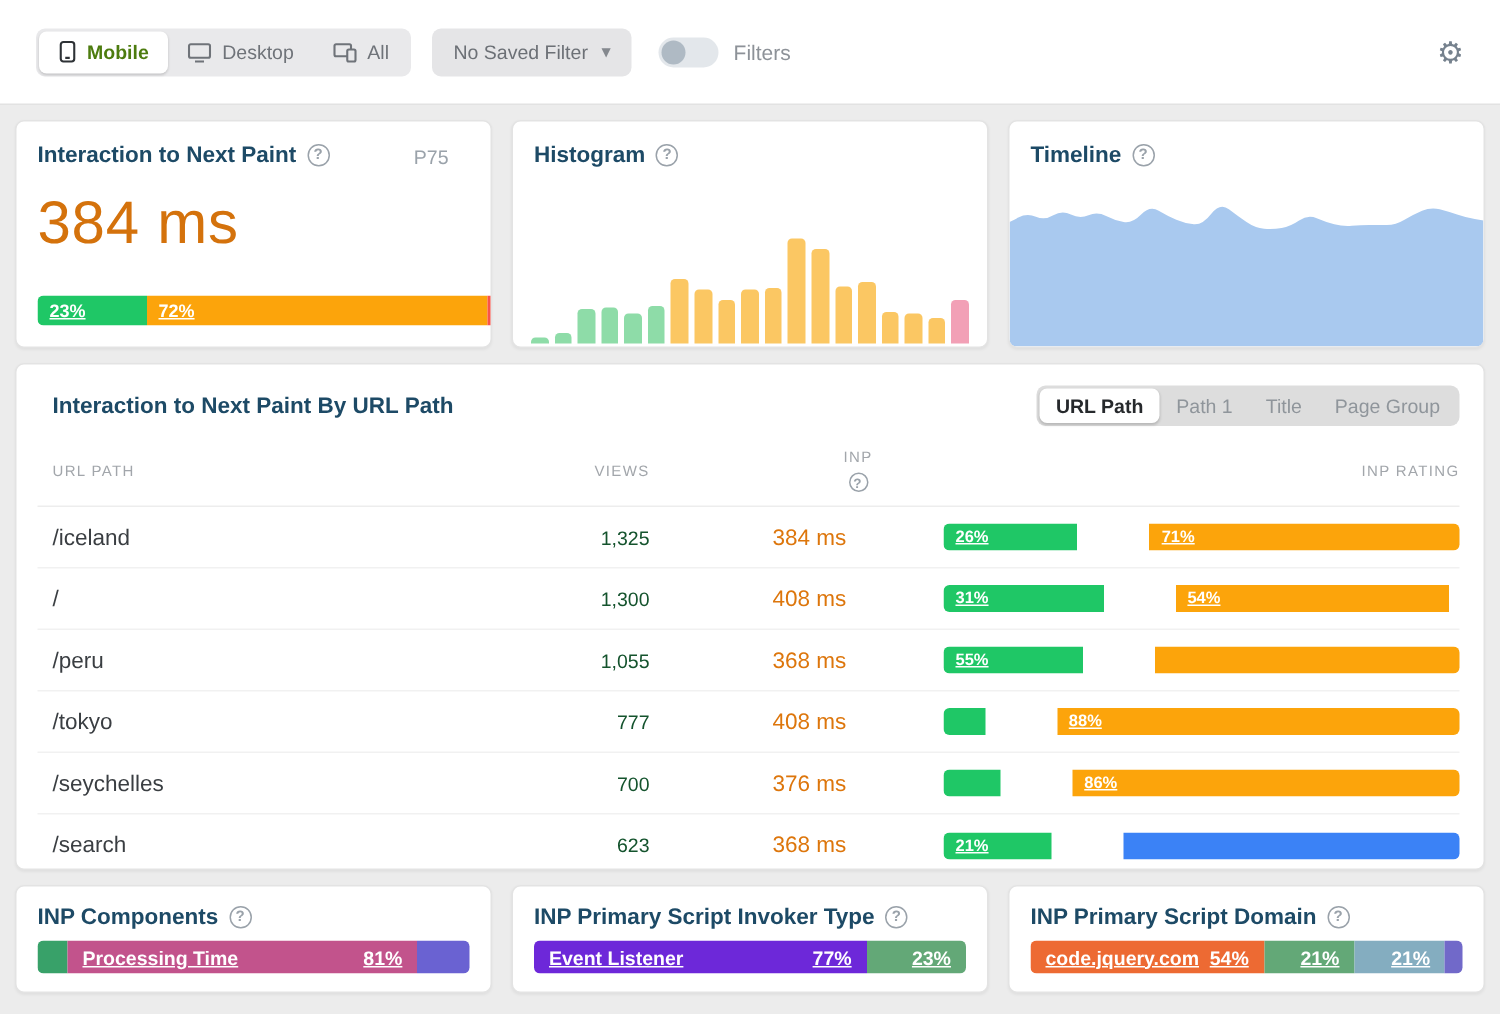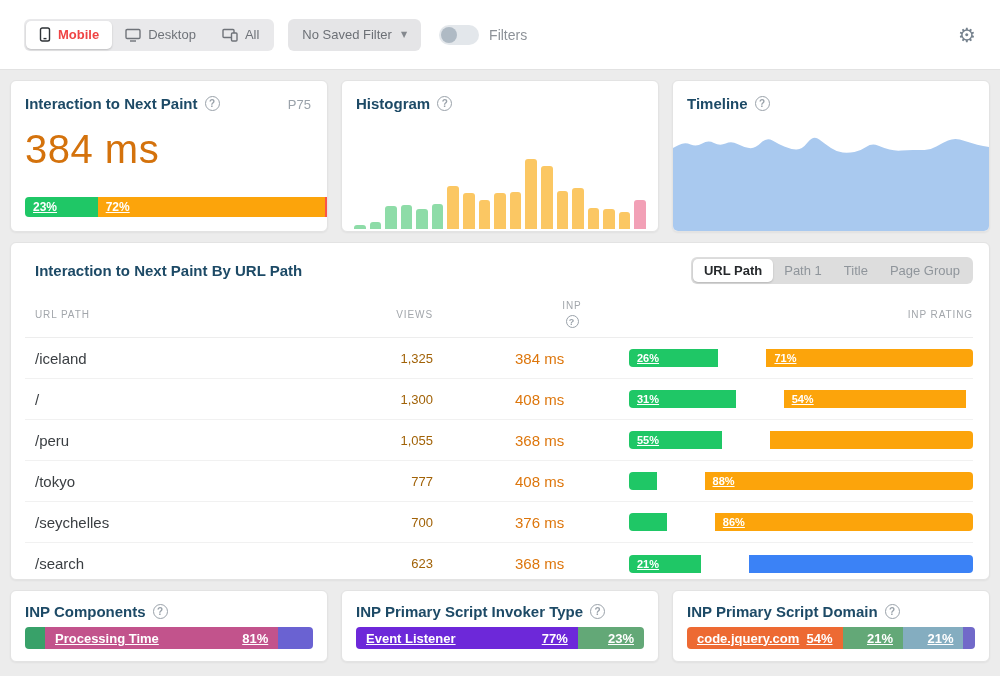--- a/index.html
+++ b/index.html
@@ -15,21 +15,21 @@
     height:70px; background:#FFFFFF; border-bottom:1px solid #E2E2E2;
     display:flex; align-items:center; padding:0 24px;
   }
   .segctl{
     display:flex; align-items:stretch; background:#E9E9EB; border-radius:6px; padding:2px; height:32px;
   }
   .segitem{
     display:flex; align-items:center; gap:7px; padding:0 13px; font-size:13px;
     color:#6F7379; border-radius:5px; cursor:pointer; white-space:nowrap;
   }
-  .segitem.active{ background:#FFFFFF; color:#ef4444; font-weight:bold; box-shadow:0 1px 2px rgba(0,0,0,.18); }
+  .segitem.active{ background:#FFFFFF; color:#4d7c0f; font-weight:bold; box-shadow:0 1px 2px rgba(0,0,0,.18); }
   .segitem svg{ display:block; }
   .filter-btn{
     margin-left:14px; height:32px; background:#E5E5E7; border-radius:6px; padding:0 14px;
     font-size:13px; color:#6C7076; display:flex; align-items:center; gap:9px; cursor:pointer;
   }
   .caret{ font-size:8px; color:#84888E; font-family:"DejaVu Sans",sans-serif; }
   .toggle{
     margin-left:18px; width:40px; height:20px; background:#E3E7EB; border-radius:10px;
     position:relative; cursor:pointer; flex:none;
   }
@@ -47,21 +47,21 @@
     background:#FFFFFF; border:1px solid #E3E3E3; border-radius:6px;
     box-shadow:0 1px 2px rgba(0,0,0,.05); position:relative; overflow:hidden;
   }
   .row1 .card{ flex:1; height:152px; padding:14px; }
   .card-title{ font-size:15px; font-weight:bold; color:#1D4A66; display:inline-flex; align-items:center; gap:7px; }
   .help{
     width:15px; height:15px; border:1.5px solid #9AA2AA; border-radius:50%;
     color:#9AA2AA; font-size:10px; font-weight:bold;
     display:inline-flex; align-items:center; justify-content:center; flex:none;
   }
-  .pctile{ position:absolute; top:16px; right:16px; font-size:13px; color:#9AA2AA; }
+  .pctile{ position:absolute; top:16px; right:28px; font-size:13px; color:#9AA2AA; }
   .big-value{ font-size:40px; color:#D4720C; margin-top:14px; letter-spacing:.5px; }
   
   .stackbar{
     display:flex; border-radius:4px; overflow:hidden; width:100%;
   }
   .stackbar .seg{
     display:flex; align-items:center; padding:0 8px; color:#FFFFFF; font-weight:bold;
     white-space:nowrap; overflow:hidden;text-decoration:underline;
   }
   .stackbar .seg .seg-l{ margin-right:auto; }
@@ -88,21 +88,21 @@
     margin-top:16px; padding-bottom:9px; border-bottom:1px solid #EDEDED;
     font-size:10px; color:#A2A6AB; letter-spacing:.9px;
   }
   .th-views{ text-align:right; }
   .th-inp{ padding-left:82px; display:flex; align-items:center; gap:4px;flex-direction:column; }
   .th-inp .help{ width:13px; height:13px; font-size:9px; }
   .th-rating{ text-align:right; }
   .trow{ height:41px; border-bottom:1px solid #F1F1F1; cursor:pointer; }
   .trow:last-child{ border-bottom:none; }
   .cell-path{ font-size:15px; color:#3A3E42; }
-  .cell-views{ font-size:13px; color:#a16207; text-align:right; }
+  .cell-views{ font-size:13px; color:#14532d; text-align:right; }
   .cell-inp{ font-size:15px; color:#DD760C; padding-left:82px; }
   .cell-rating .stackbar{ height:18px; font-size:11px;gap:48px; }
   
   .row3 .card{ flex:1; height:72px; padding:12px 14px; }
   .row3 .card-title{ margin-bottom:7px; }
   .bottom-bar{ height:22px; font-size:13px; }
   .bottom-bar .seg{ padding:0 10px; }
 </style>
 </head>
 <body>

